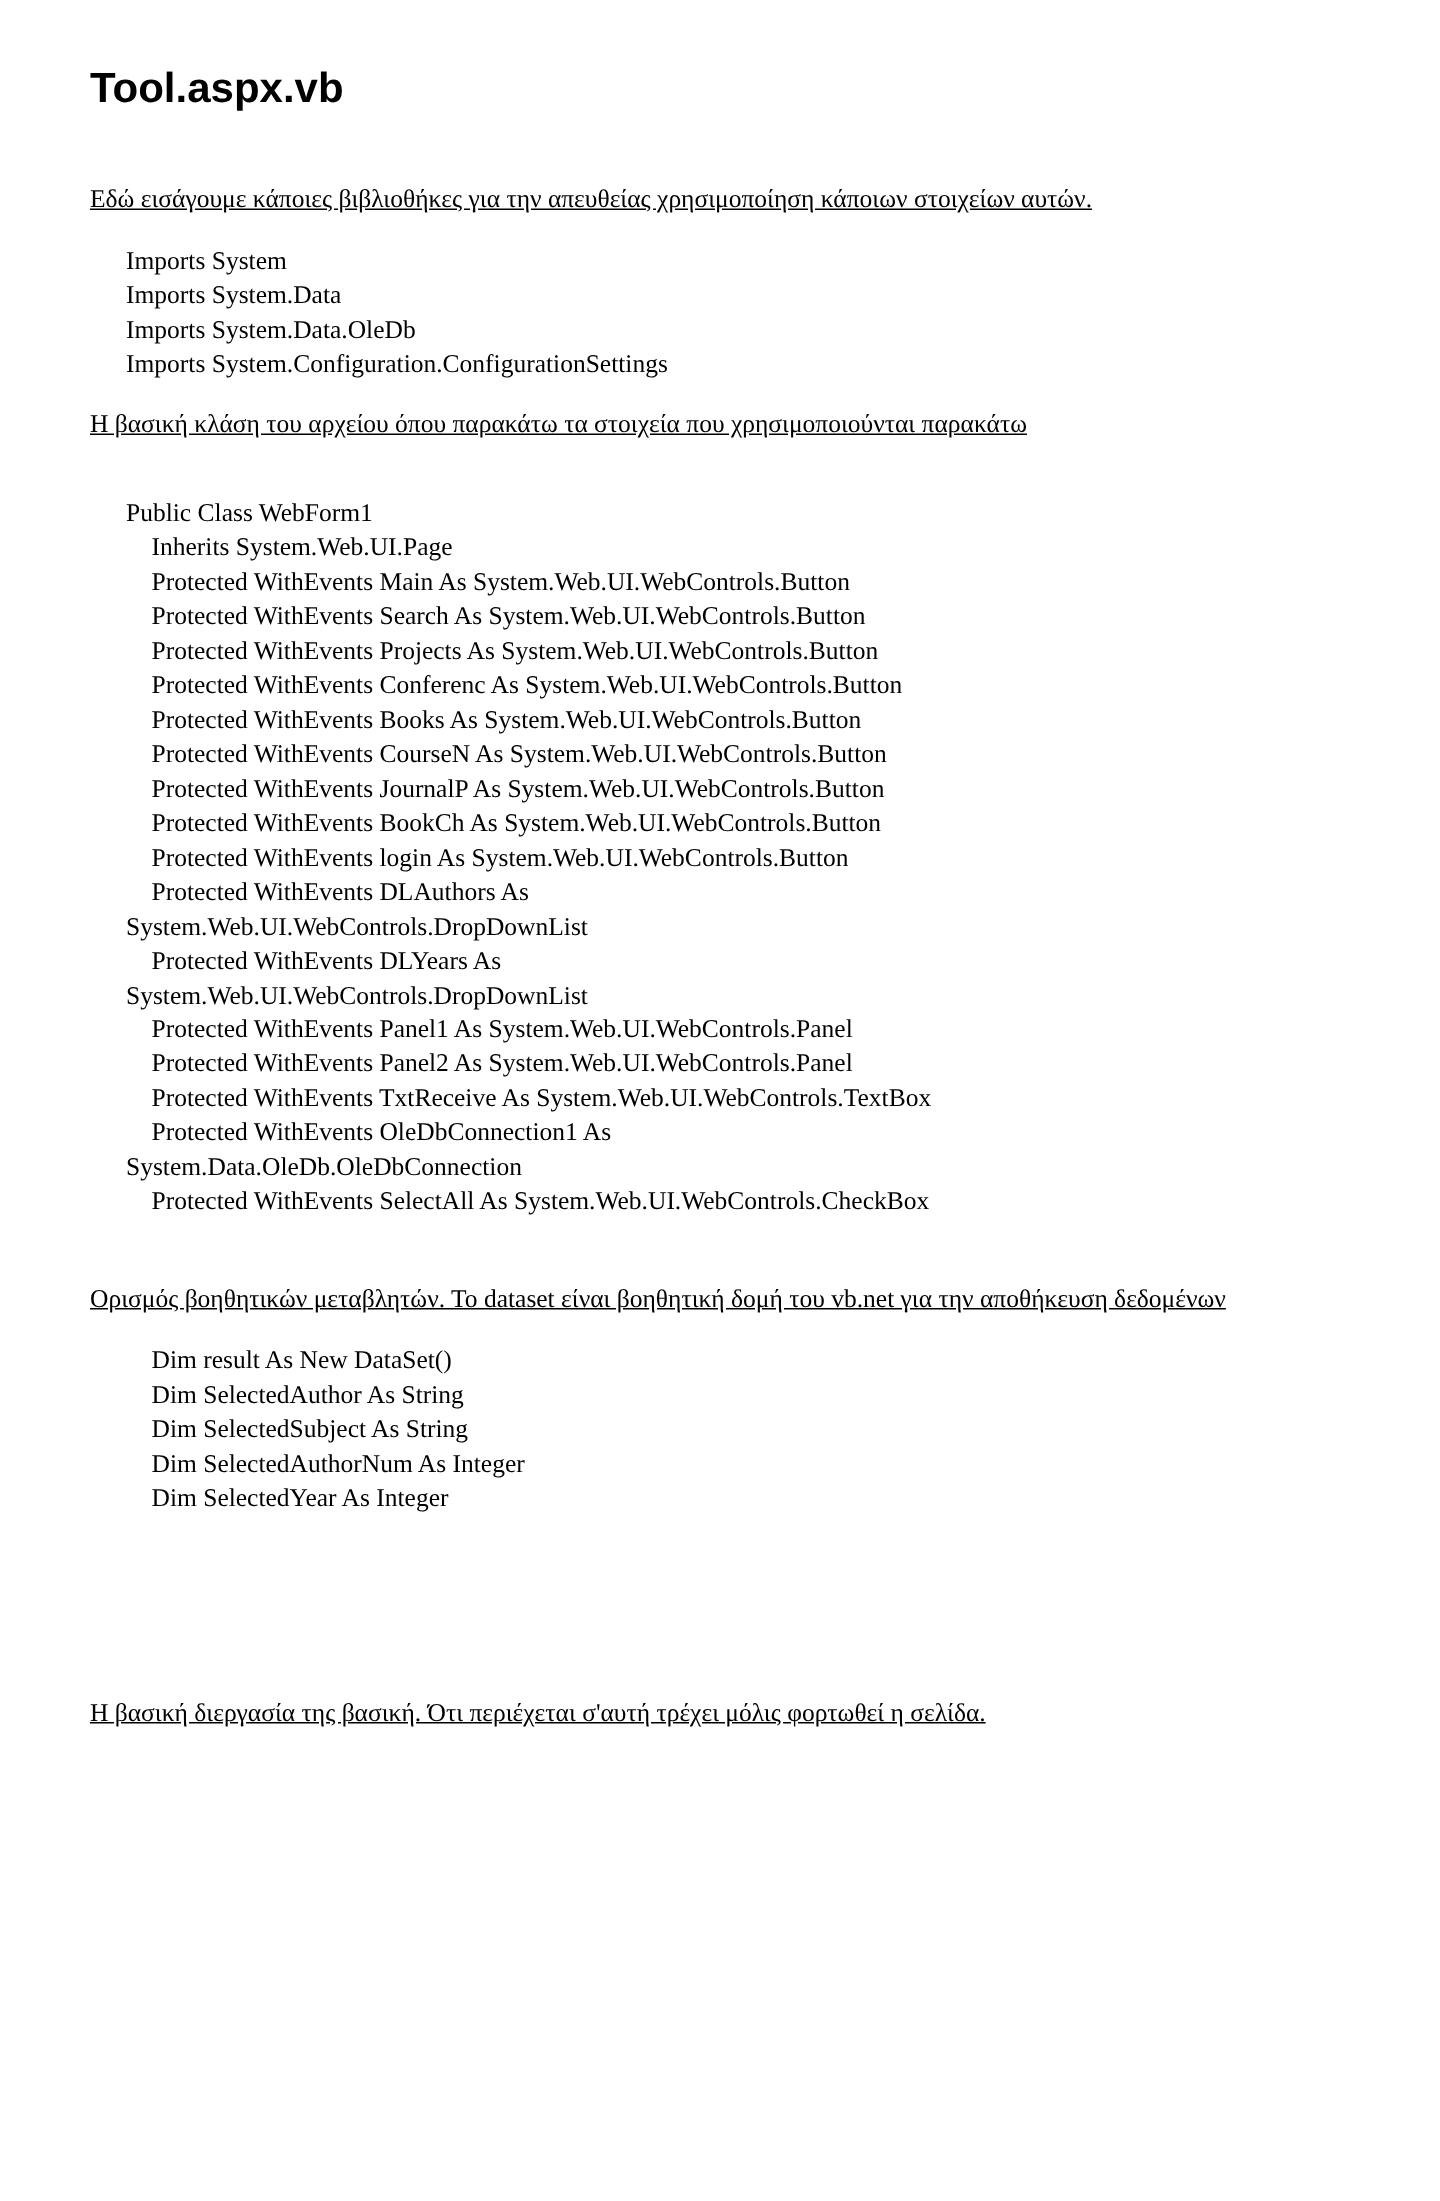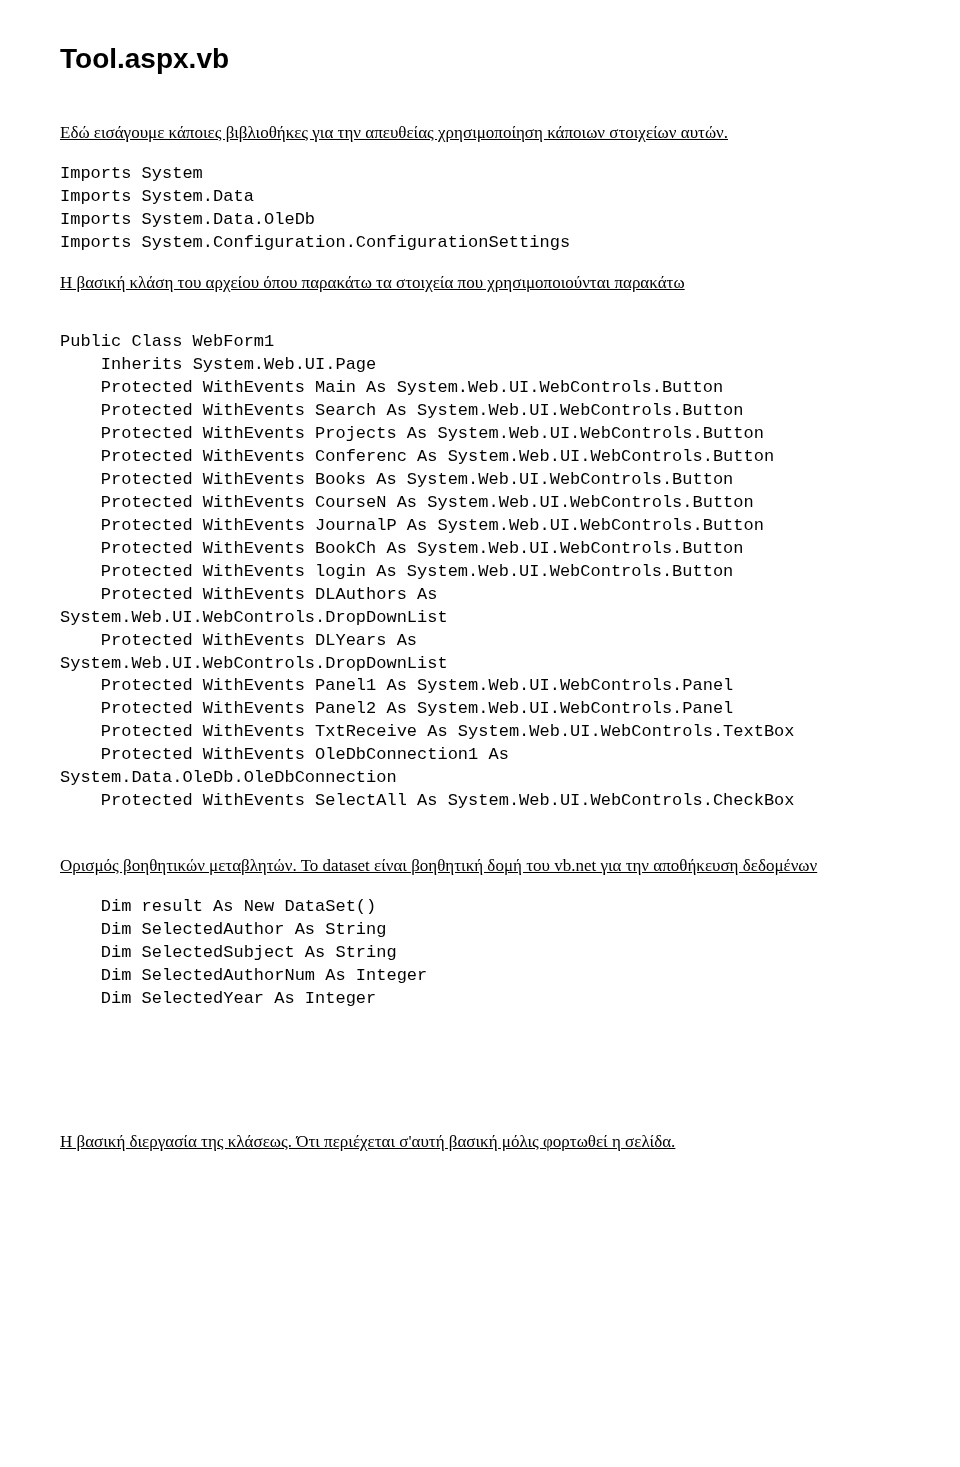--- a/index.html
+++ b/index.html
@@ -22,23 +22,24 @@
   .annot {
     text-decoration: underline;
     font-family: Liberation Serif, serif;
     white-space: pre-wrap;
     margin-bottom: 18px;
   }
   .spacer { height: 18px; }
   .spacer-lg { height: 42px; }
   .spacer-xl { height: 120px; }
   .code {
-    font-family: Liberation Mono, monospace;
+    font-family: Liberation Serif, serif;
     white-space: pre-wrap;
     word-wrap: break-word;
+    margin-left: 24px;
   }
   .blk { margin-bottom: 0; }
 </style>
 </head>
 <body>
 
 <h1 class="title">Tool.aspx.vb</h1>
 
 <div class="annot">Εδώ εισάγουμε κάποιες βιβλιοθήκες για την απευθείας χρησιμοποίηση κάποιων στοιχείων αυτών.</div>
 
@@ -80,13 +81,13 @@
 <div class="annot">Ορισμός βοηθητικών μεταβλητών. Το dataset είναι βοηθητική δομή του vb.net για την αποθήκευση δεδομένων</div>
 
 <div class="code blk">    Dim result As New DataSet()
     Dim SelectedAuthor As String
     Dim SelectedSubject As String
     Dim SelectedAuthorNum As Integer
     Dim SelectedYear As Integer</div>
 
 <div class="spacer-xl"></div>
 
-<div class="annot">Η βασική διεργασία της κλάσεως. Ότι περιέχεται σ'αυτή βασική μόλις φορτωθεί η σελίδα.</div>
+<div class="annot">Η βασική διεργασία της βασική. Ότι περιέχεται σ'αυτή τρέχει μόλις φορτωθεί η σελίδα.</div>
 
 </body></html>

